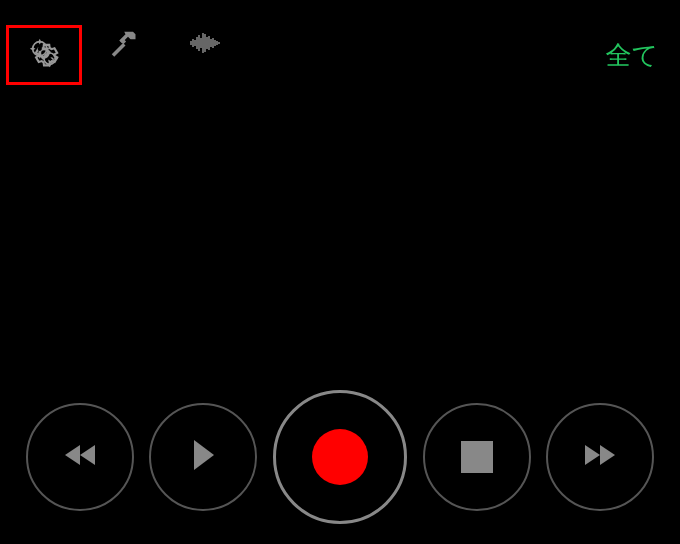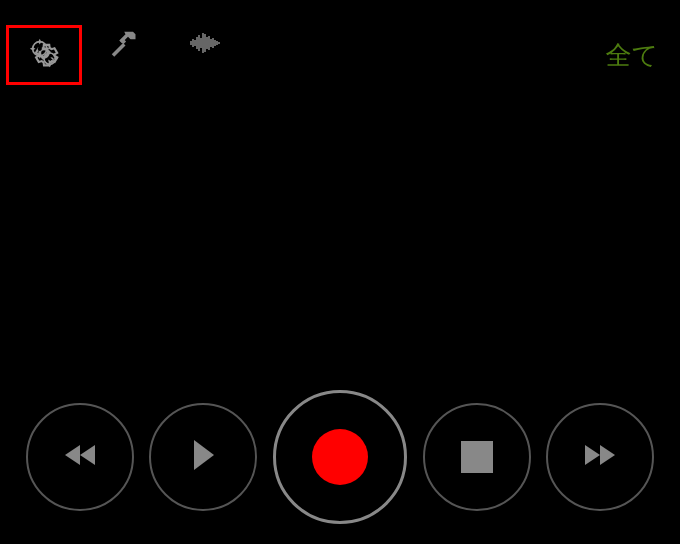--- a/index.html
+++ b/index.html
@@ -35,21 +35,21 @@
       width: 76px;
       height: 60px;
     }
     .toolbar-icon svg {
       fill: #999;
     }
     .all-link {
       position: absolute;
       right: 22px;
       top: 38px;
-      color: #4d7c0f;
+      color: #22c55e;
       font-size: 26px;
       cursor: pointer;
     }
     .controls {
       position: absolute;
       bottom: 20px;
       left: 0;
       right: 0;
       display: flex;
       align-items: center;

